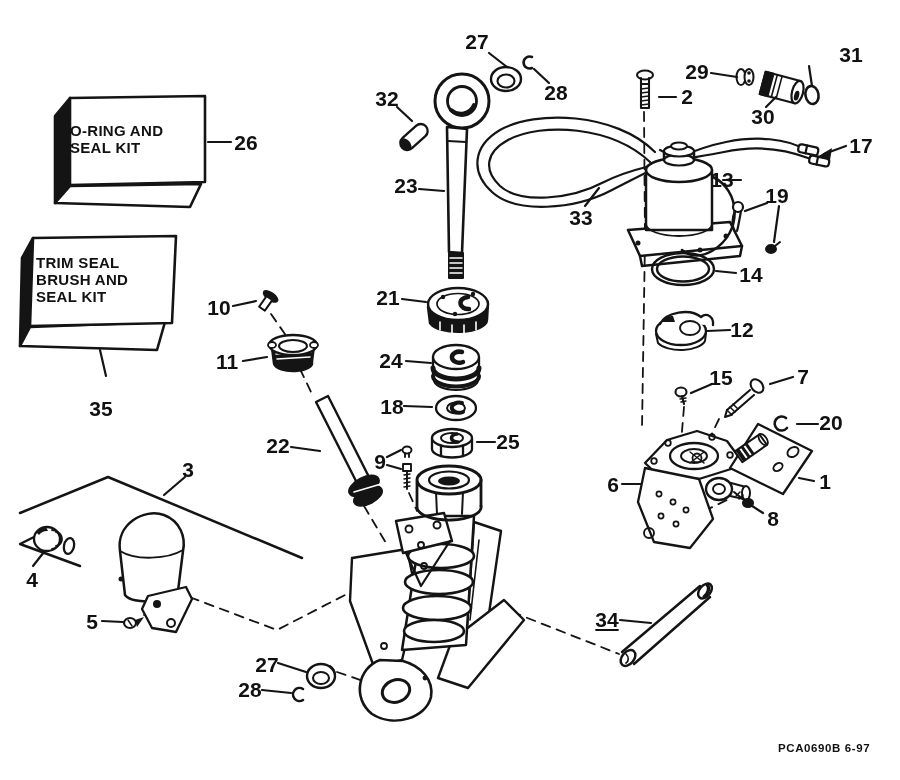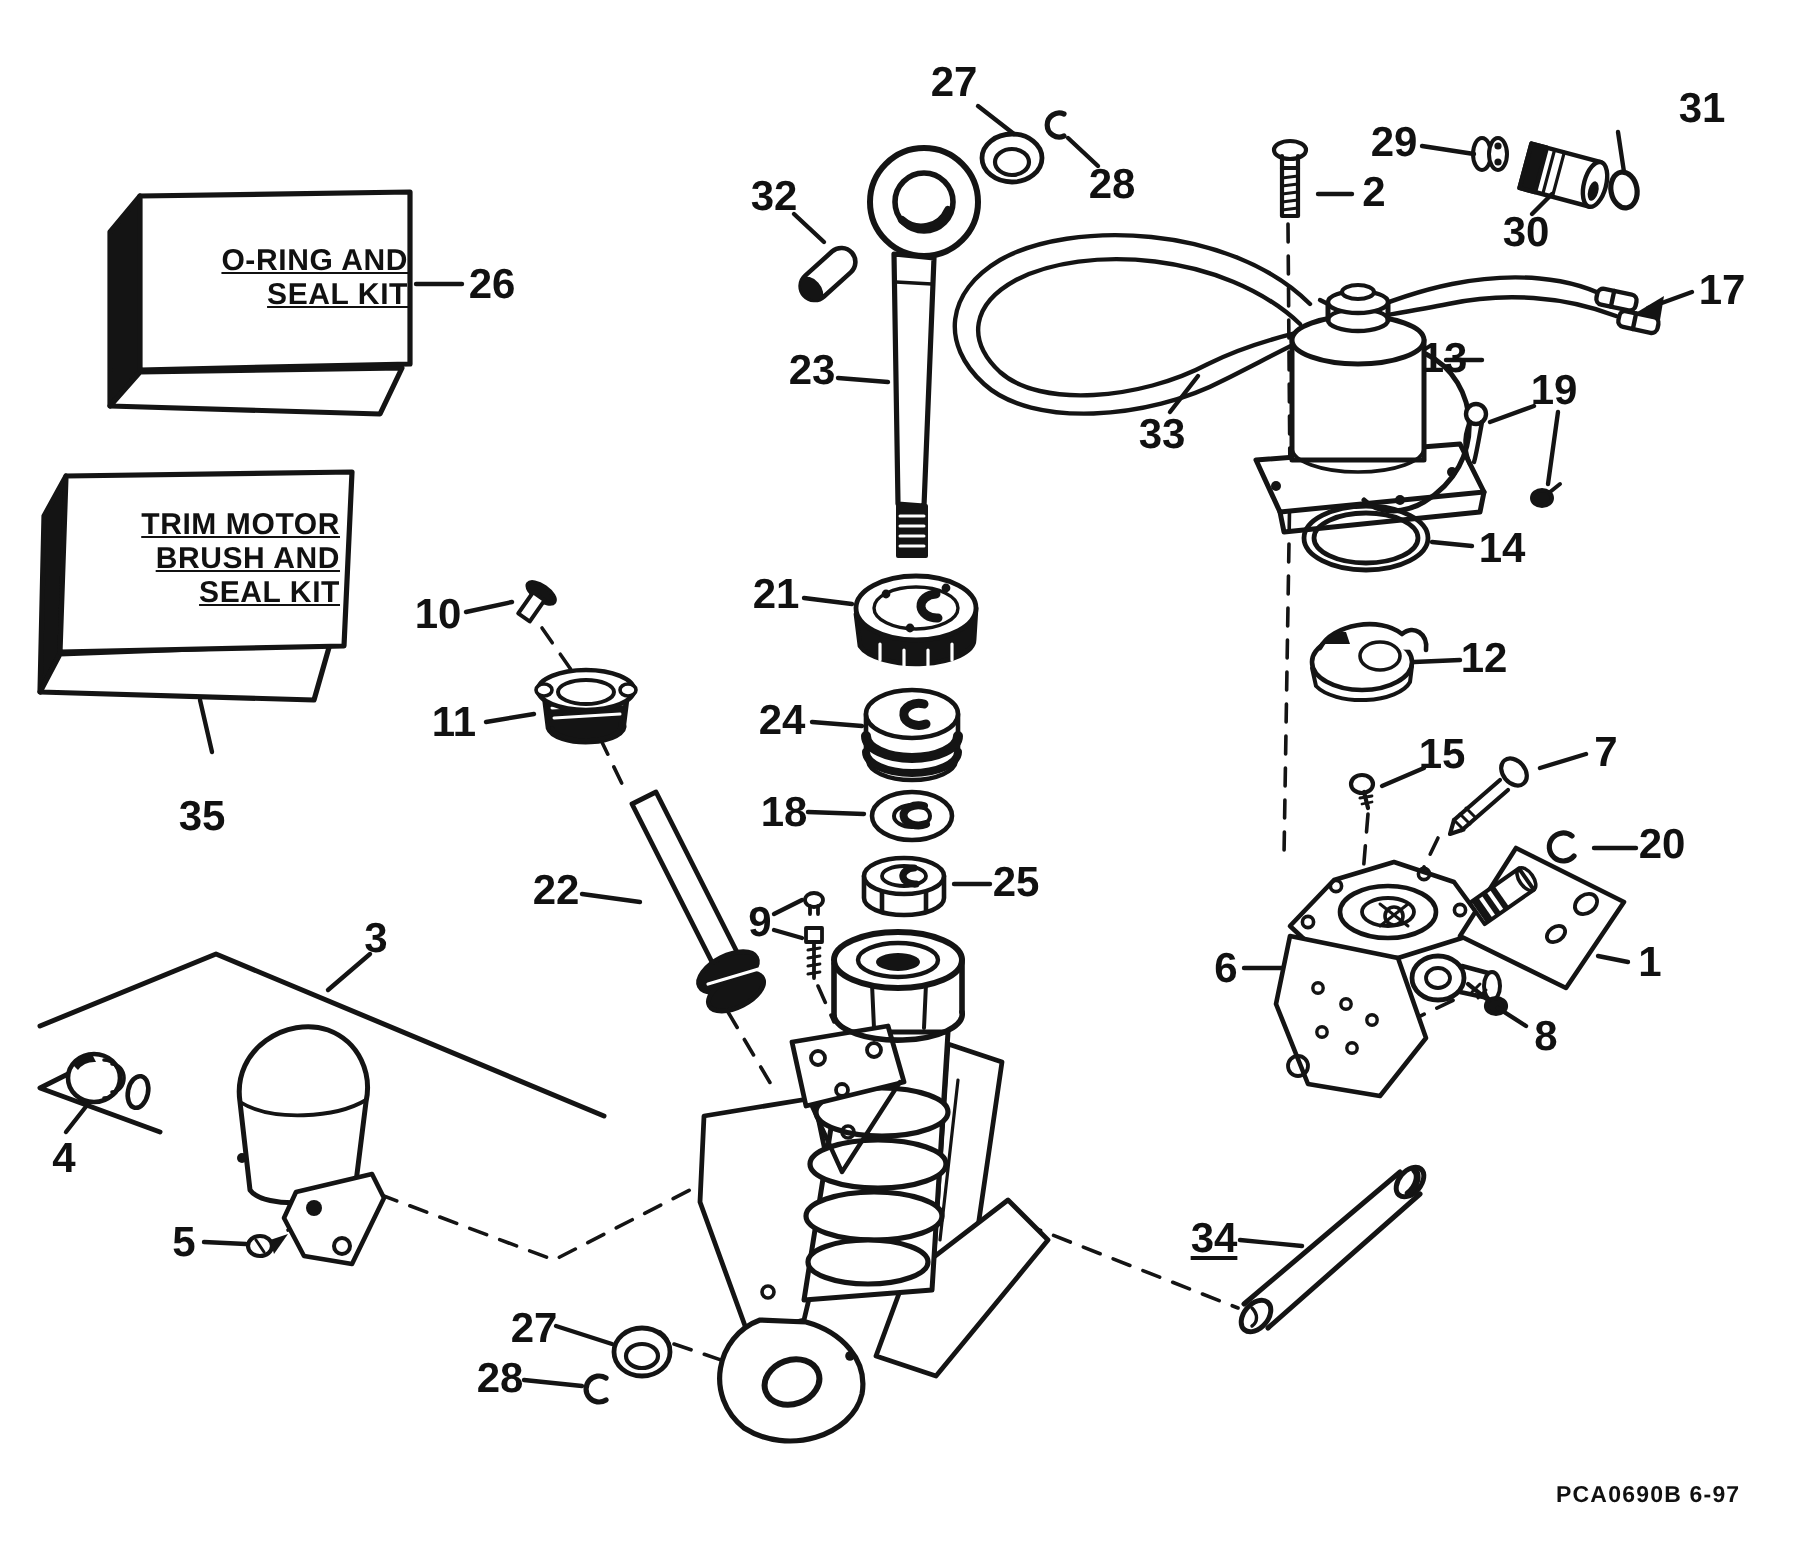--- a/index.html
+++ b/index.html
@@ -2,22 +2,22 @@
 <html><head>
 <meta charset="utf-8">
 <style>
   html,body{margin:0;padding:0;background:#fff;}
   .stage{width:900px;height:780px;position:relative;background:#fff;overflow:hidden;
          font-family:"Liberation Sans",sans-serif;}
   .stage svg{position:absolute;left:0;top:0;}
   .callout-layer{position:absolute;left:0;top:0;width:100%;height:100%;pointer-events:none;}
   .callout{position:absolute;transform:translate(-50%,-50%);
            font:700 21px "Liberation Sans",sans-serif;color:#111;white-space:nowrap;}
-  .kit-text{position:absolute;text-align:right;color:#111;
-            font:700 15px/17px "Liberation Sans",sans-serif;letter-spacing:.3px;text-decoration:underline;}
+  .kit-text{position:absolute;text-align:left;color:#111;
+            font:700 15px/17px "Liberation Sans",sans-serif;letter-spacing:.3px;}
   .kit-text span{display:block;}
   .code{position:absolute;left:761px;top:742px;color:#111;
         font:700 11.5px "Liberation Sans",sans-serif;letter-spacing:.6px;padding-left:17px;}
 </style>
 </head>
 <body>
 
 <div class="stage">
 
 <svg width="900" height="780" viewBox="0 0 900 780">
@@ -416,21 +416,21 @@
     <line x1="262" y1="690" x2="291" y2="693"></line>
   </g>
 </g>
 </svg>
 
 <div class="kit-text" style="left:70px;top:122px;width:134px;">
   <span>O-RING AND</span>
   <span>SEAL KIT</span>
 </div>
 <div class="kit-text" style="left:36px;top:254px;width:134px;">
-  <span>TRIM MOTOR</span>
+  <span>TRIM SEAL</span>
   <span>BRUSH AND</span>
   <span>SEAL KIT</span>
 </div>
 
 <div class="callout-layer" id="callout-layer">
       <div class="callout" style="left: 246px; top: 143px;">26</div>
       <div class="callout" style="left: 101px; top: 390px; margin-top: 19px;">35</div>
       <div class="callout" style="left: 477px; top: 42px;">27</div>
       <div class="callout" style="left: 556px; top: 93px;">28</div>
       <div class="callout" style="left: 387px; top: 99px;">32</div>

